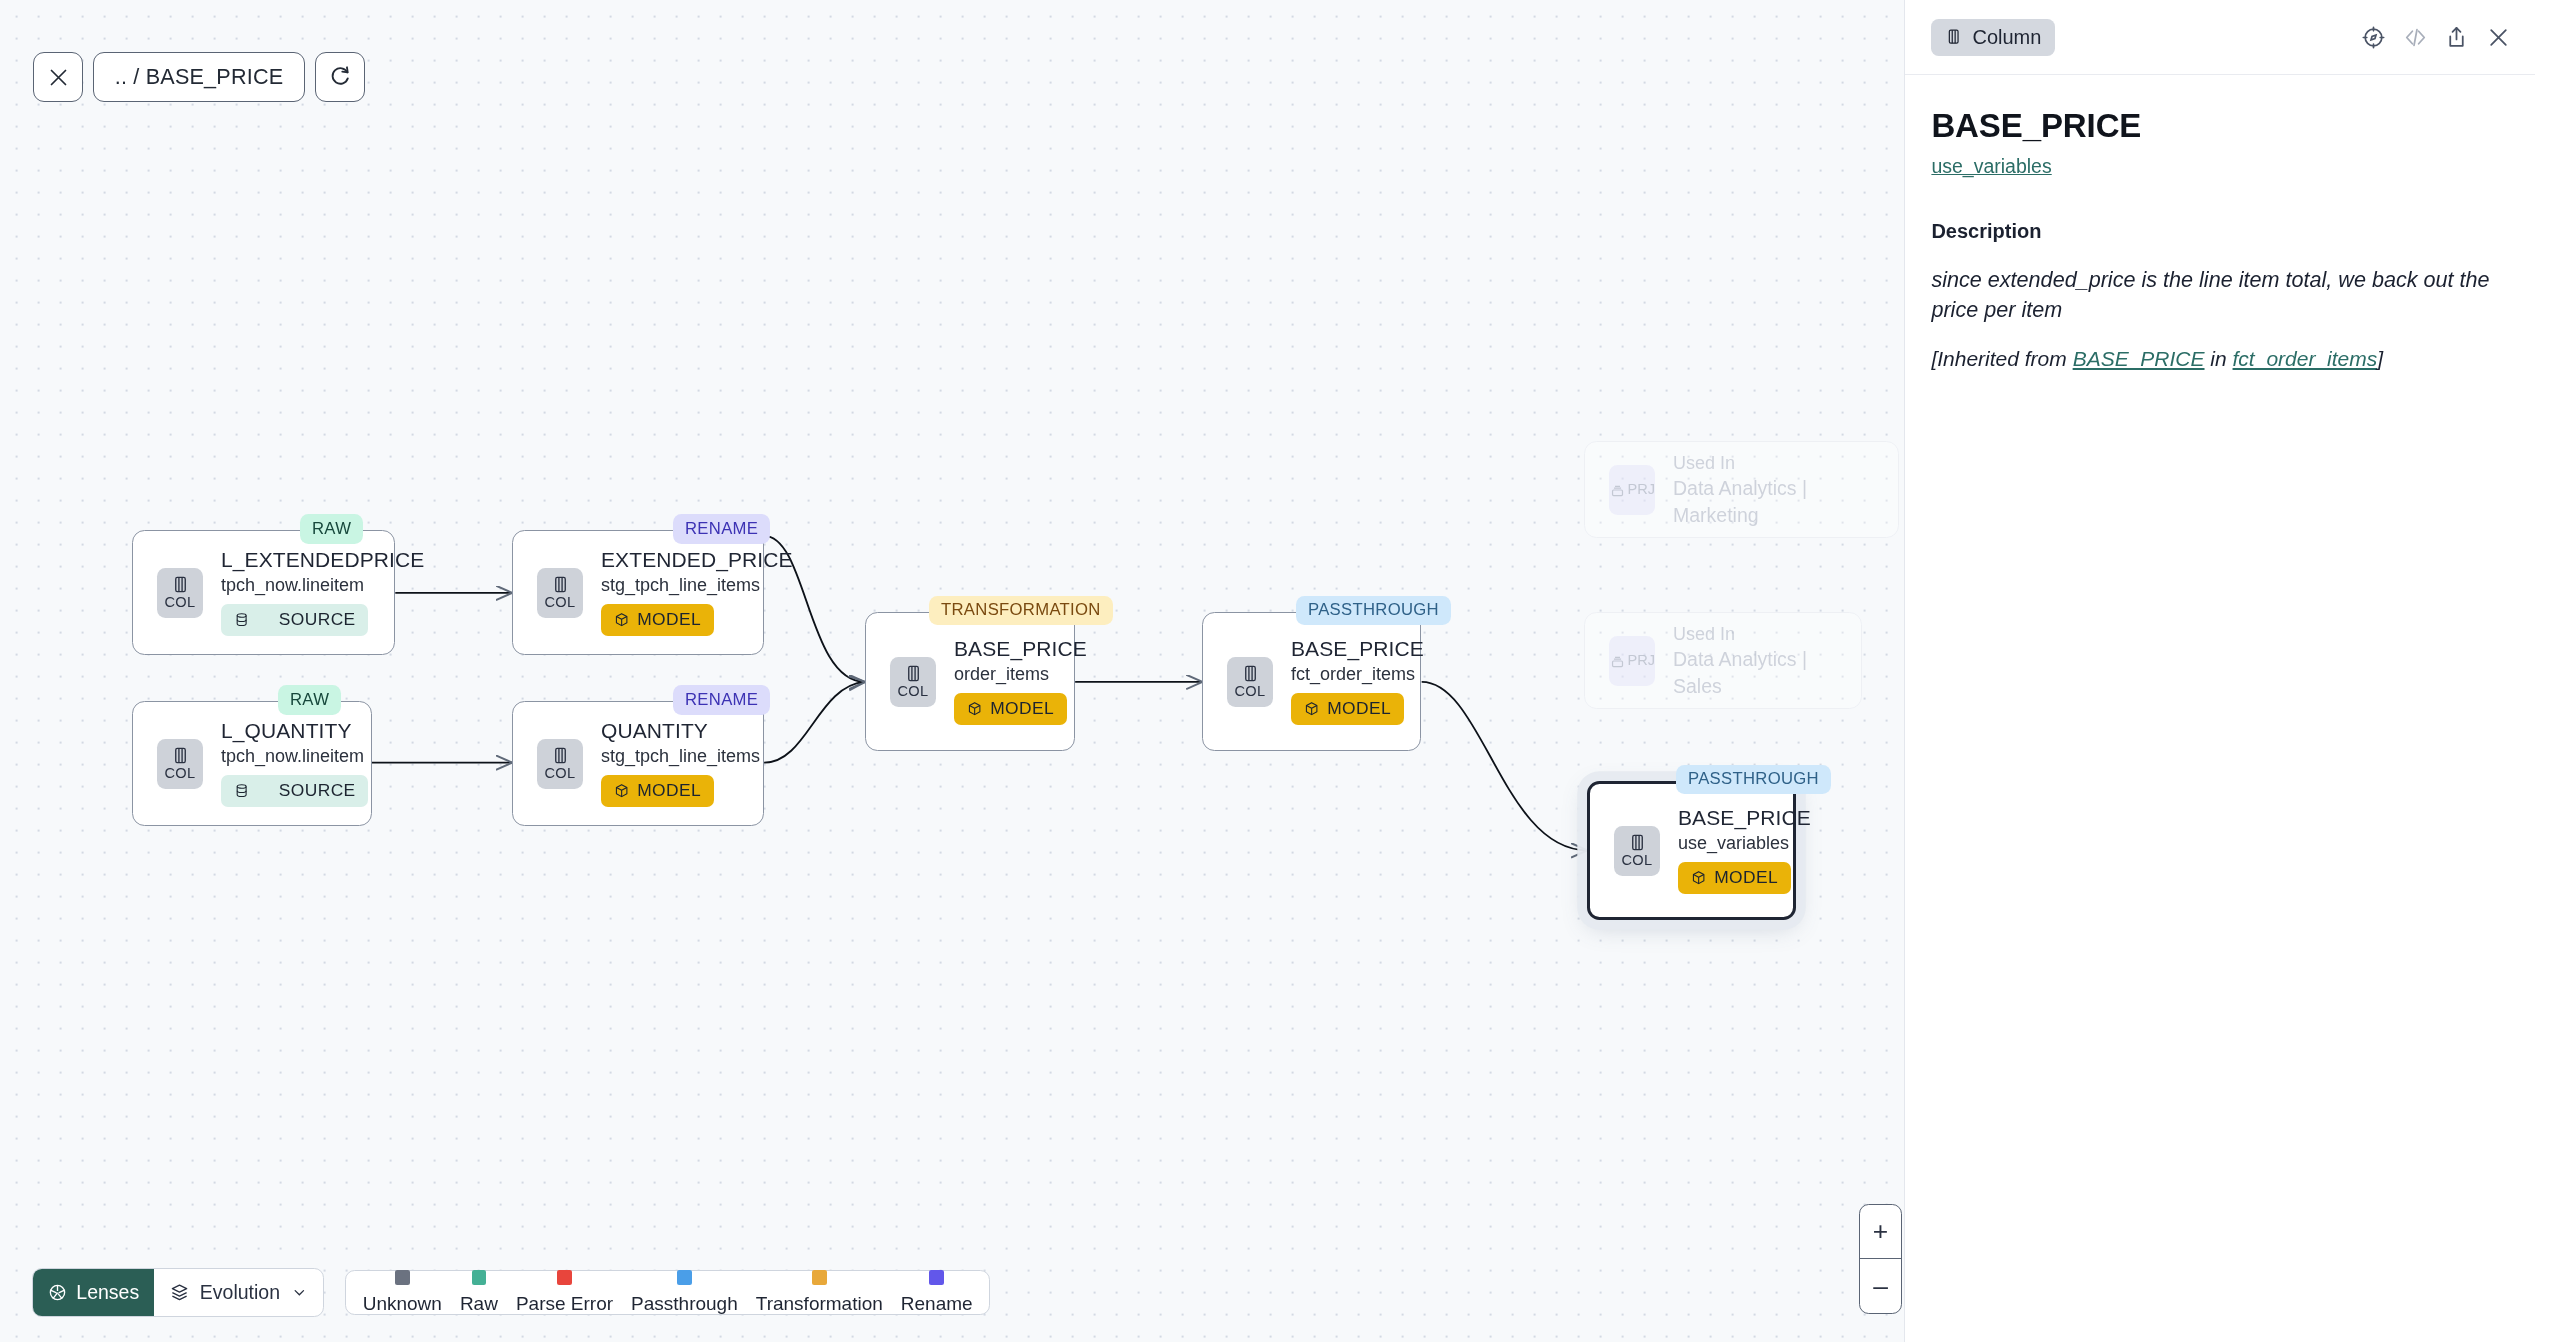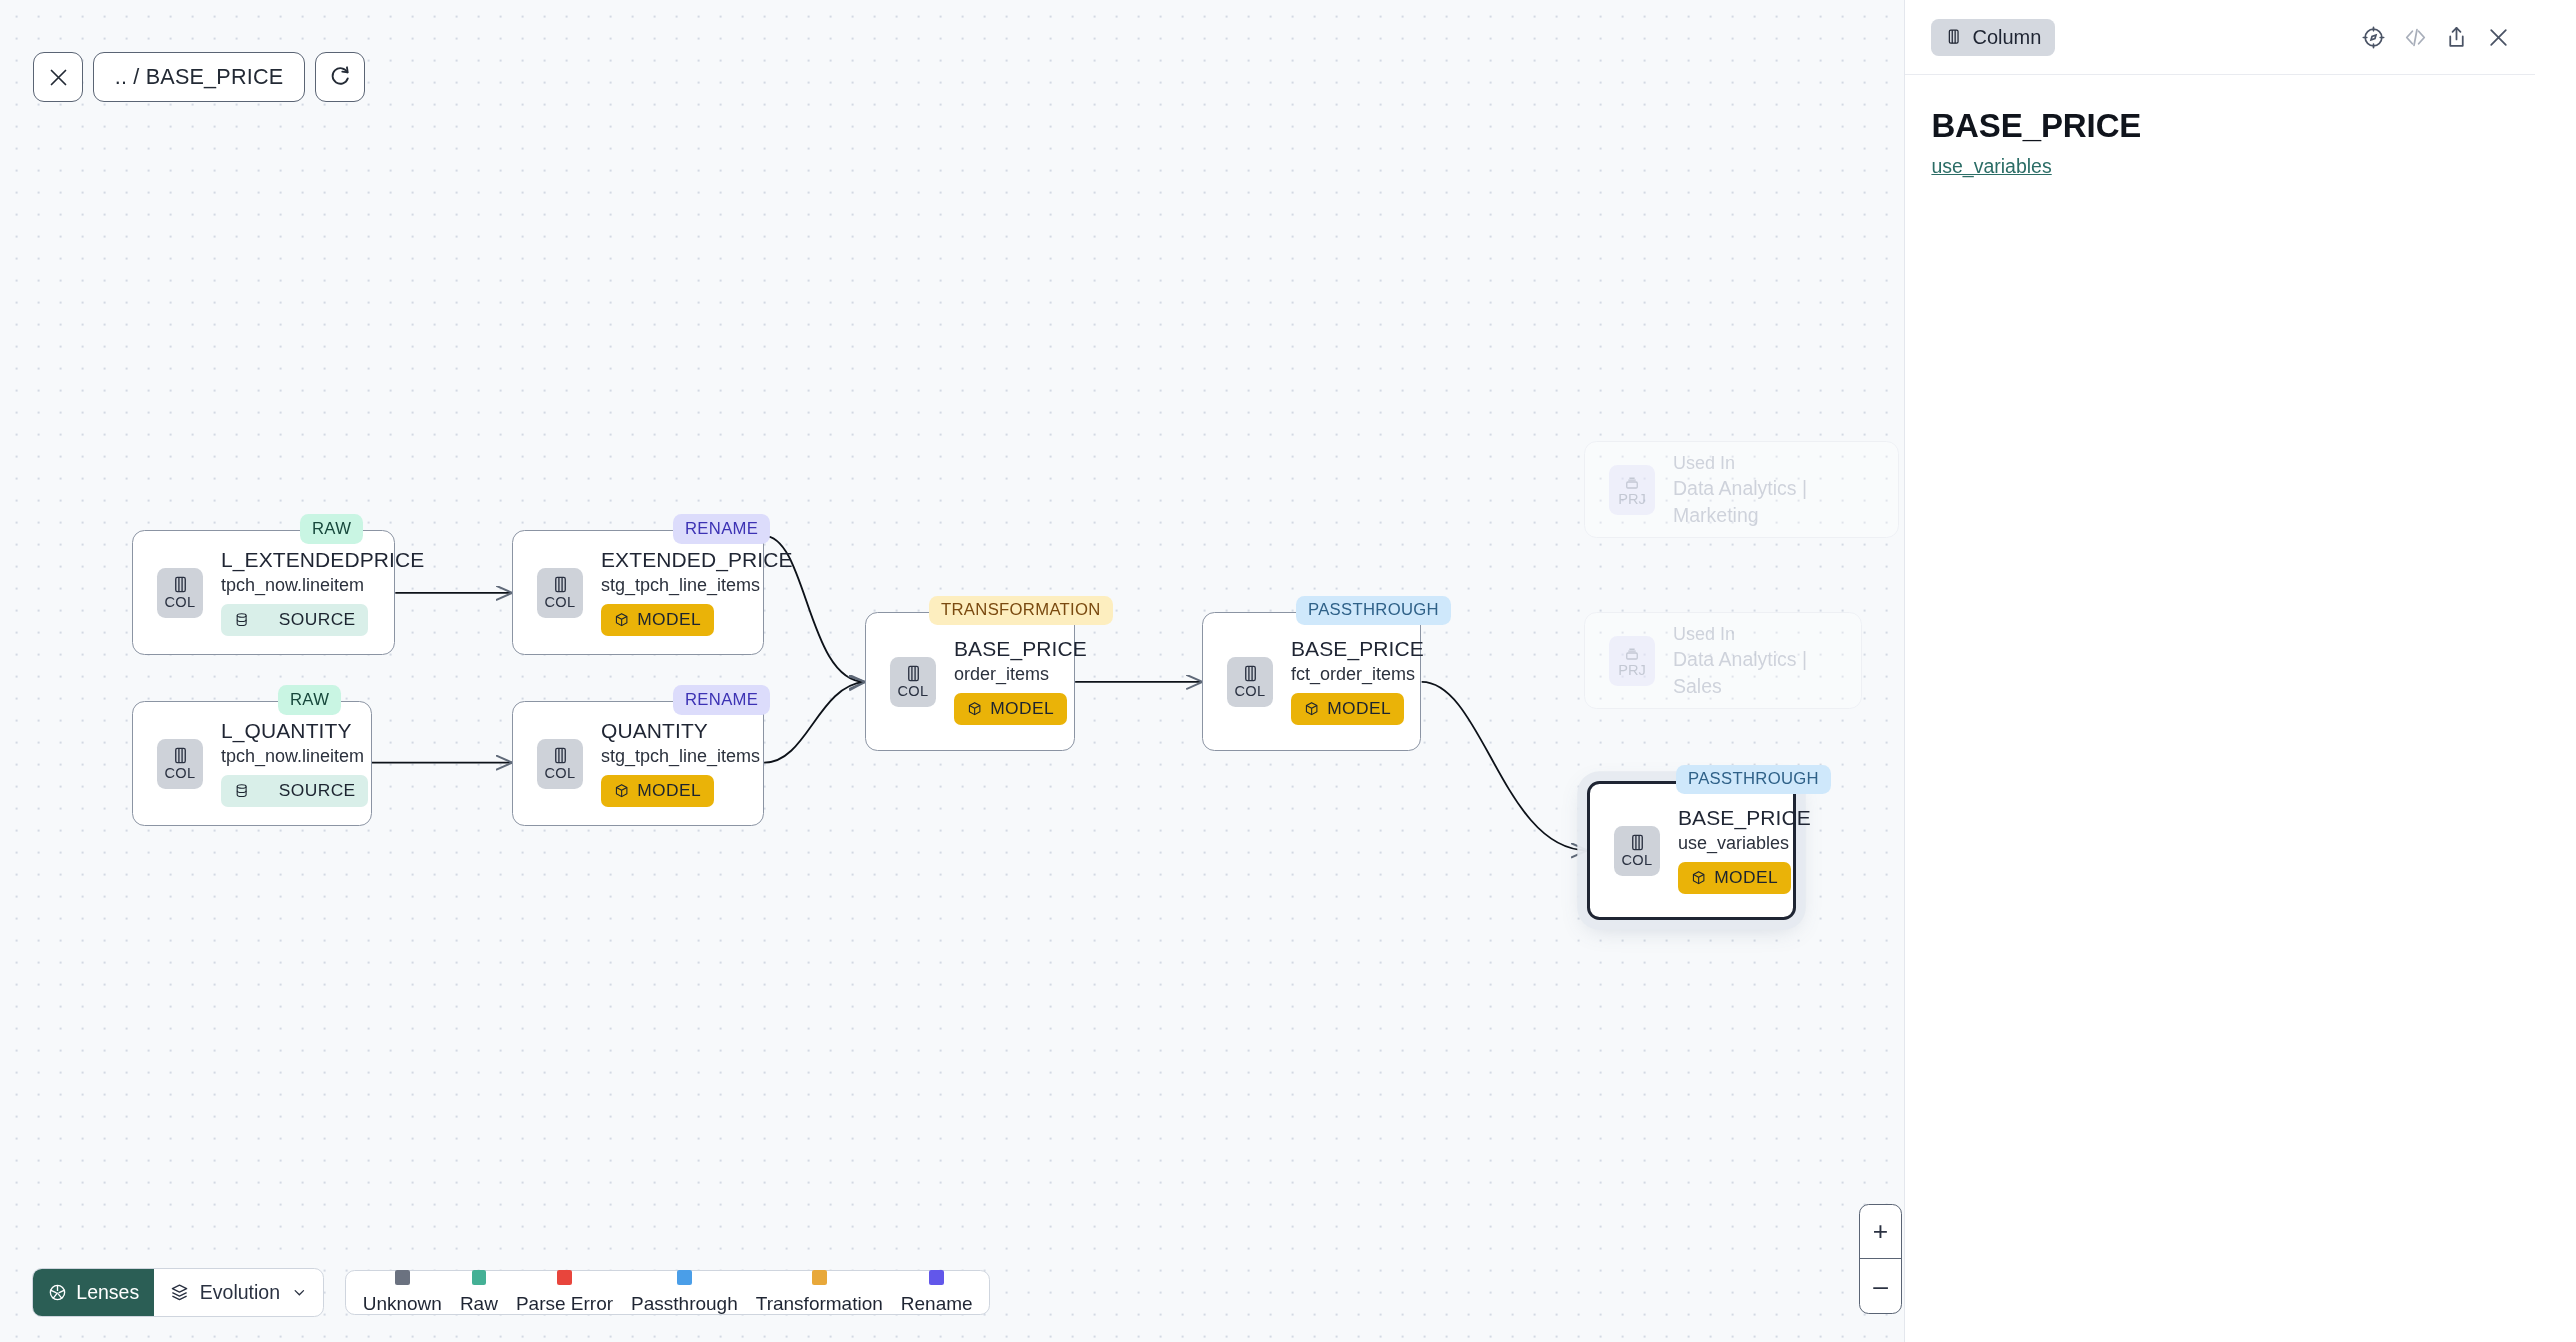--- a/index.html
+++ b/index.html
@@ -82,21 +82,21 @@
   .usedin {
     position: absolute;
     background: rgba(255,255,255,.55);
     border: 1.4px solid #e7eaf0;
     border-radius: 12.5px;
     display: flex; align-items: center; gap: 18px; padding-left: 24px;
     opacity: .55;
   }
   .usedin .prj {
     width: 46px; height: 50px; background: #e7e7fa; border-radius: 8.4px;
-    display: flex; flex-direction: column; align-items: center; justify-content: center;
+    display: flex; align-items: center; justify-content: flex-end;
     gap: 1.4px; flex: 0 0 auto;
   }
   .usedin .prj .lab { font-size: 14.6px; color: #9aa1b4; line-height: 1; }
   .usedin .t1 { font-size: 18px; color: #aeb4c2; line-height: 1.35; }
   .usedin .t2 { font-size: 19.5px; color: #aeb4c2; line-height: 1.35; }
 
   svg.edges { position: absolute; left: 0; top: 0; width: 1945px; height: 1343px; pointer-events: none; }
 
   
   .zoomctl {
@@ -497,16 +497,21 @@
             <path d="M5 5 19 19 M19 5 5 19"></path>
           </svg>
         </span>
       </div>
     </div>
 
     <div class="p-title">BASE_PRICE</div>
     <div class="p-link">use_variables</div>
 
 
+    <div class="p-sect">
+      <div class="p-sect-h">Description</div>
+      <div class="p-desc">since extended_price is the line item total, we back out the price per item</div>
+      <div class="p-inh"><span>[Inherited from </span><a>BASE_PRICE</a><span> in </span><a>fct_order_items</a><span>]</span></div>
+    </div>
   </div>
 
 </div>
 
 
 </body></html>

